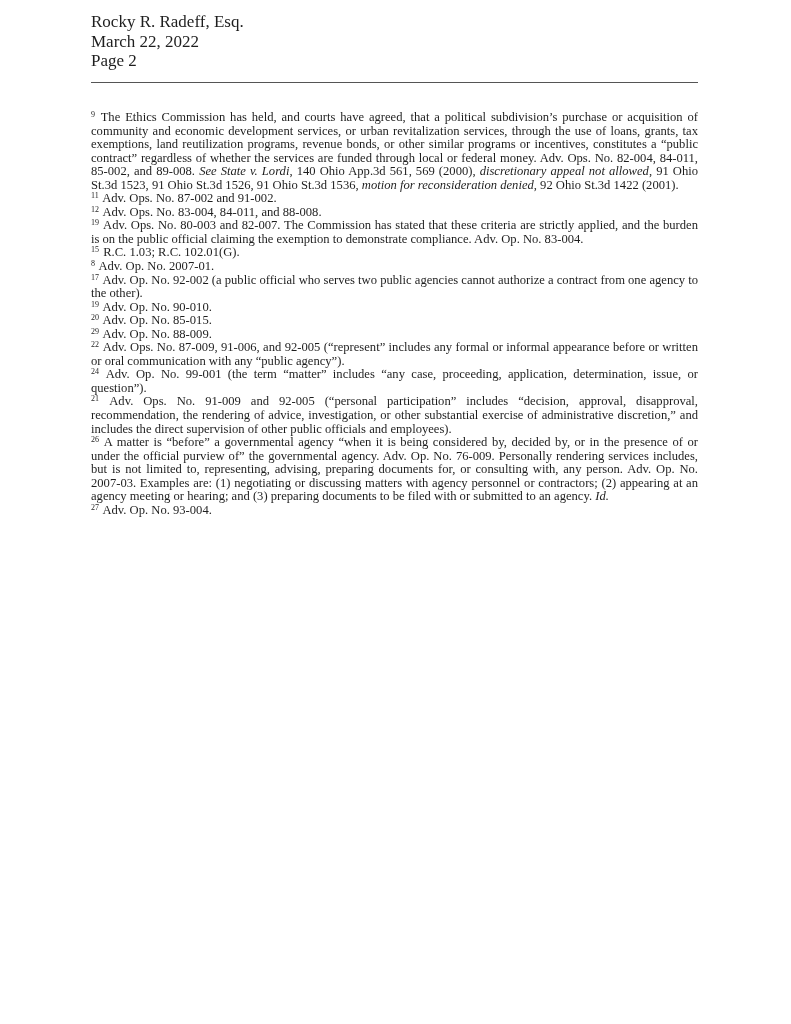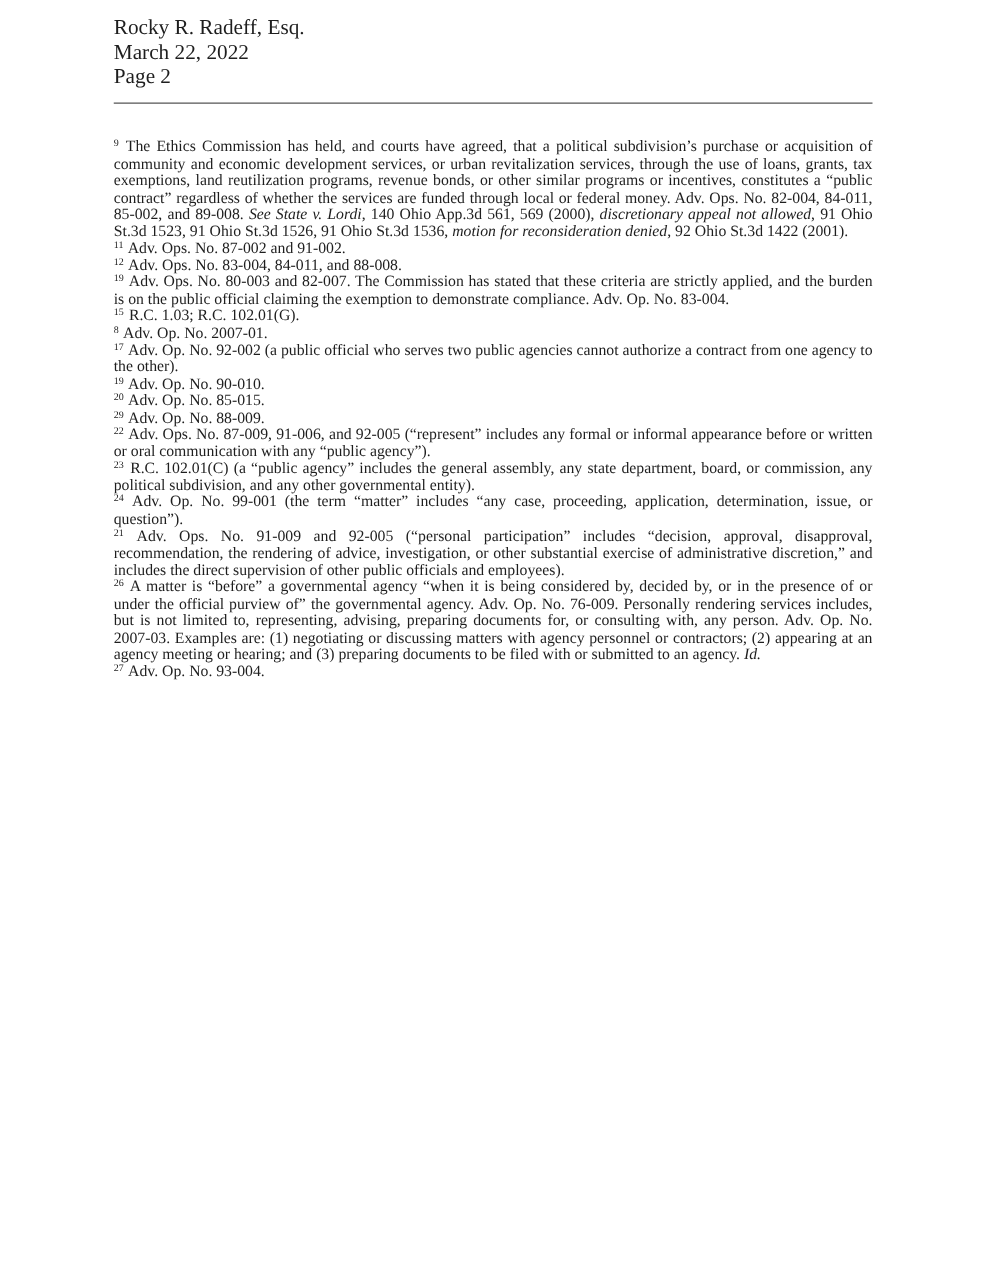--- a/index.html
+++ b/index.html
@@ -40,18 +40,17 @@
     <div class="note"><sup>11</sup><span> Adv. Ops. No. 87-002 and 91-002.</span></div>
     <div class="note"><sup>12</sup><span> Adv. Ops. No. 83-004, 84-011, and 88-008.</span></div>
     <div class="note"><sup>19</sup><span> Adv. Ops. No. 80-003 and 82-007.  The Commission has stated that these criteria are strictly applied, and the burden is on the public official claiming the exemption to demonstrate compliance.  Adv. Op. No. 83-004.</span></div>
     <div class="note"><sup>15</sup><span> R.C. 1.03; R.C. 102.01(G).</span></div>
     <div class="note"><sup>8</sup><span> Adv. Op. No. 2007-01.</span></div>
     <div class="note"><sup>17</sup><span> Adv. Op. No. 92-002 (a public official who serves two public agencies cannot authorize a contract from one agency to the other).</span></div>
     <div class="note"><sup>19</sup><span> Adv. Op. No. 90-010.</span></div>
     <div class="note"><sup>20</sup><span> Adv. Op. No. 85-015.</span></div>
     <div class="note"><sup>29</sup><span> Adv. Op. No. 88-009.</span></div>
     <div class="note"><sup>22</sup><span> Adv. Ops. No. 87-009, 91-006, and 92-005 (“represent” includes any formal or informal appearance before or written or oral communication with any “public agency”).</span></div>
-    <div class="note"><sup>23</sup><span> R.C. 102.01(C) (a “public agency” includes the general assembly, any state department, board, or commission, any political subdivision, and any other governmental entity).</span></div>
     <div class="note"><sup>24</sup><span> Adv. Op. No. 99-001 (the term “matter” includes “any case, proceeding, application, determination, issue, or question”).</span></div>
     <div class="note"><sup>21</sup><span> Adv. Ops. No. 91-009 and 92-005 (“personal participation” includes “decision, approval, disapproval, recommendation, the rendering of advice, investigation, or other substantial exercise of administrative discretion,” and includes the direct supervision of other public officials and employees).</span></div>
     <div class="note"><sup>26</sup><span> A matter is “before” a governmental agency “when it is being considered by, decided by, or in the presence of or under the official purview of” the governmental agency. Adv. Op. No. 76-009.  Personally rendering services includes, but is not limited to, representing, advising, preparing documents for, or consulting with, any person.  Adv. Op. No. 2007-03.  Examples are: (1) negotiating or discussing matters with agency personnel or contractors; (2) appearing at an agency meeting or hearing; and (3) preparing documents to be filed with or submitted to an agency.  </span><i>Id.</i></div>
     <div class="note"><sup>27</sup><span> Adv. Op. No. 93-004.</span></div>
   </div>
 
 </body></html>

